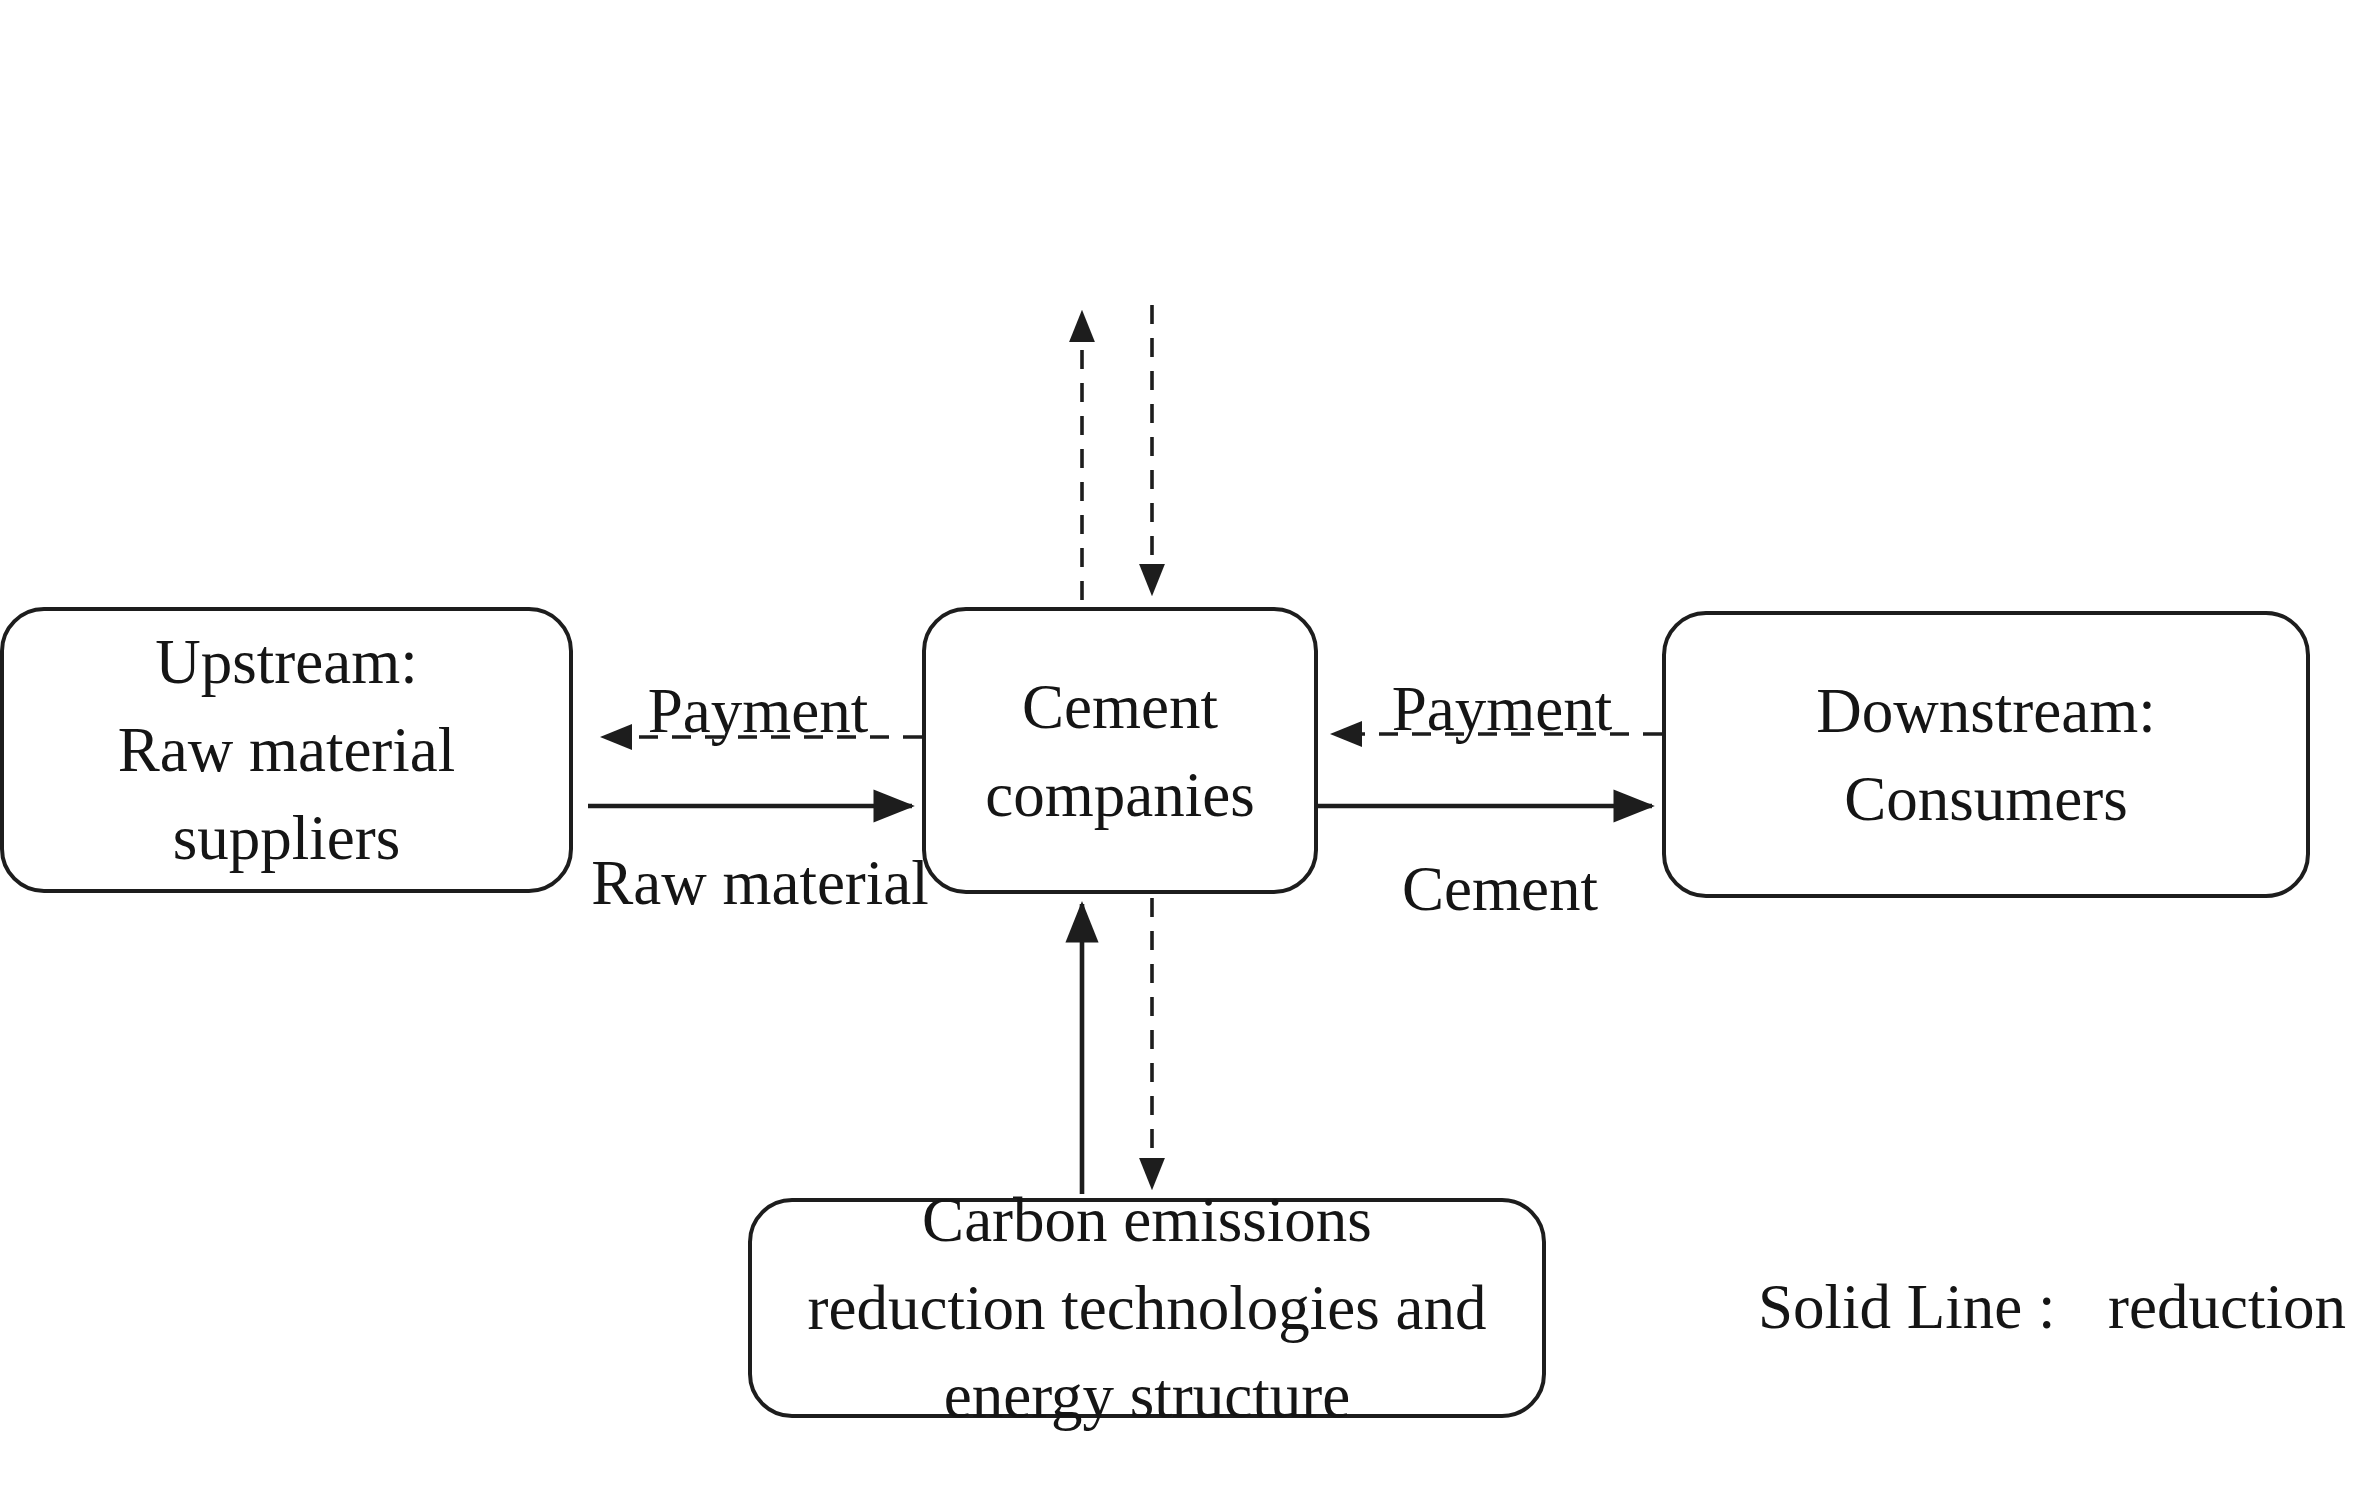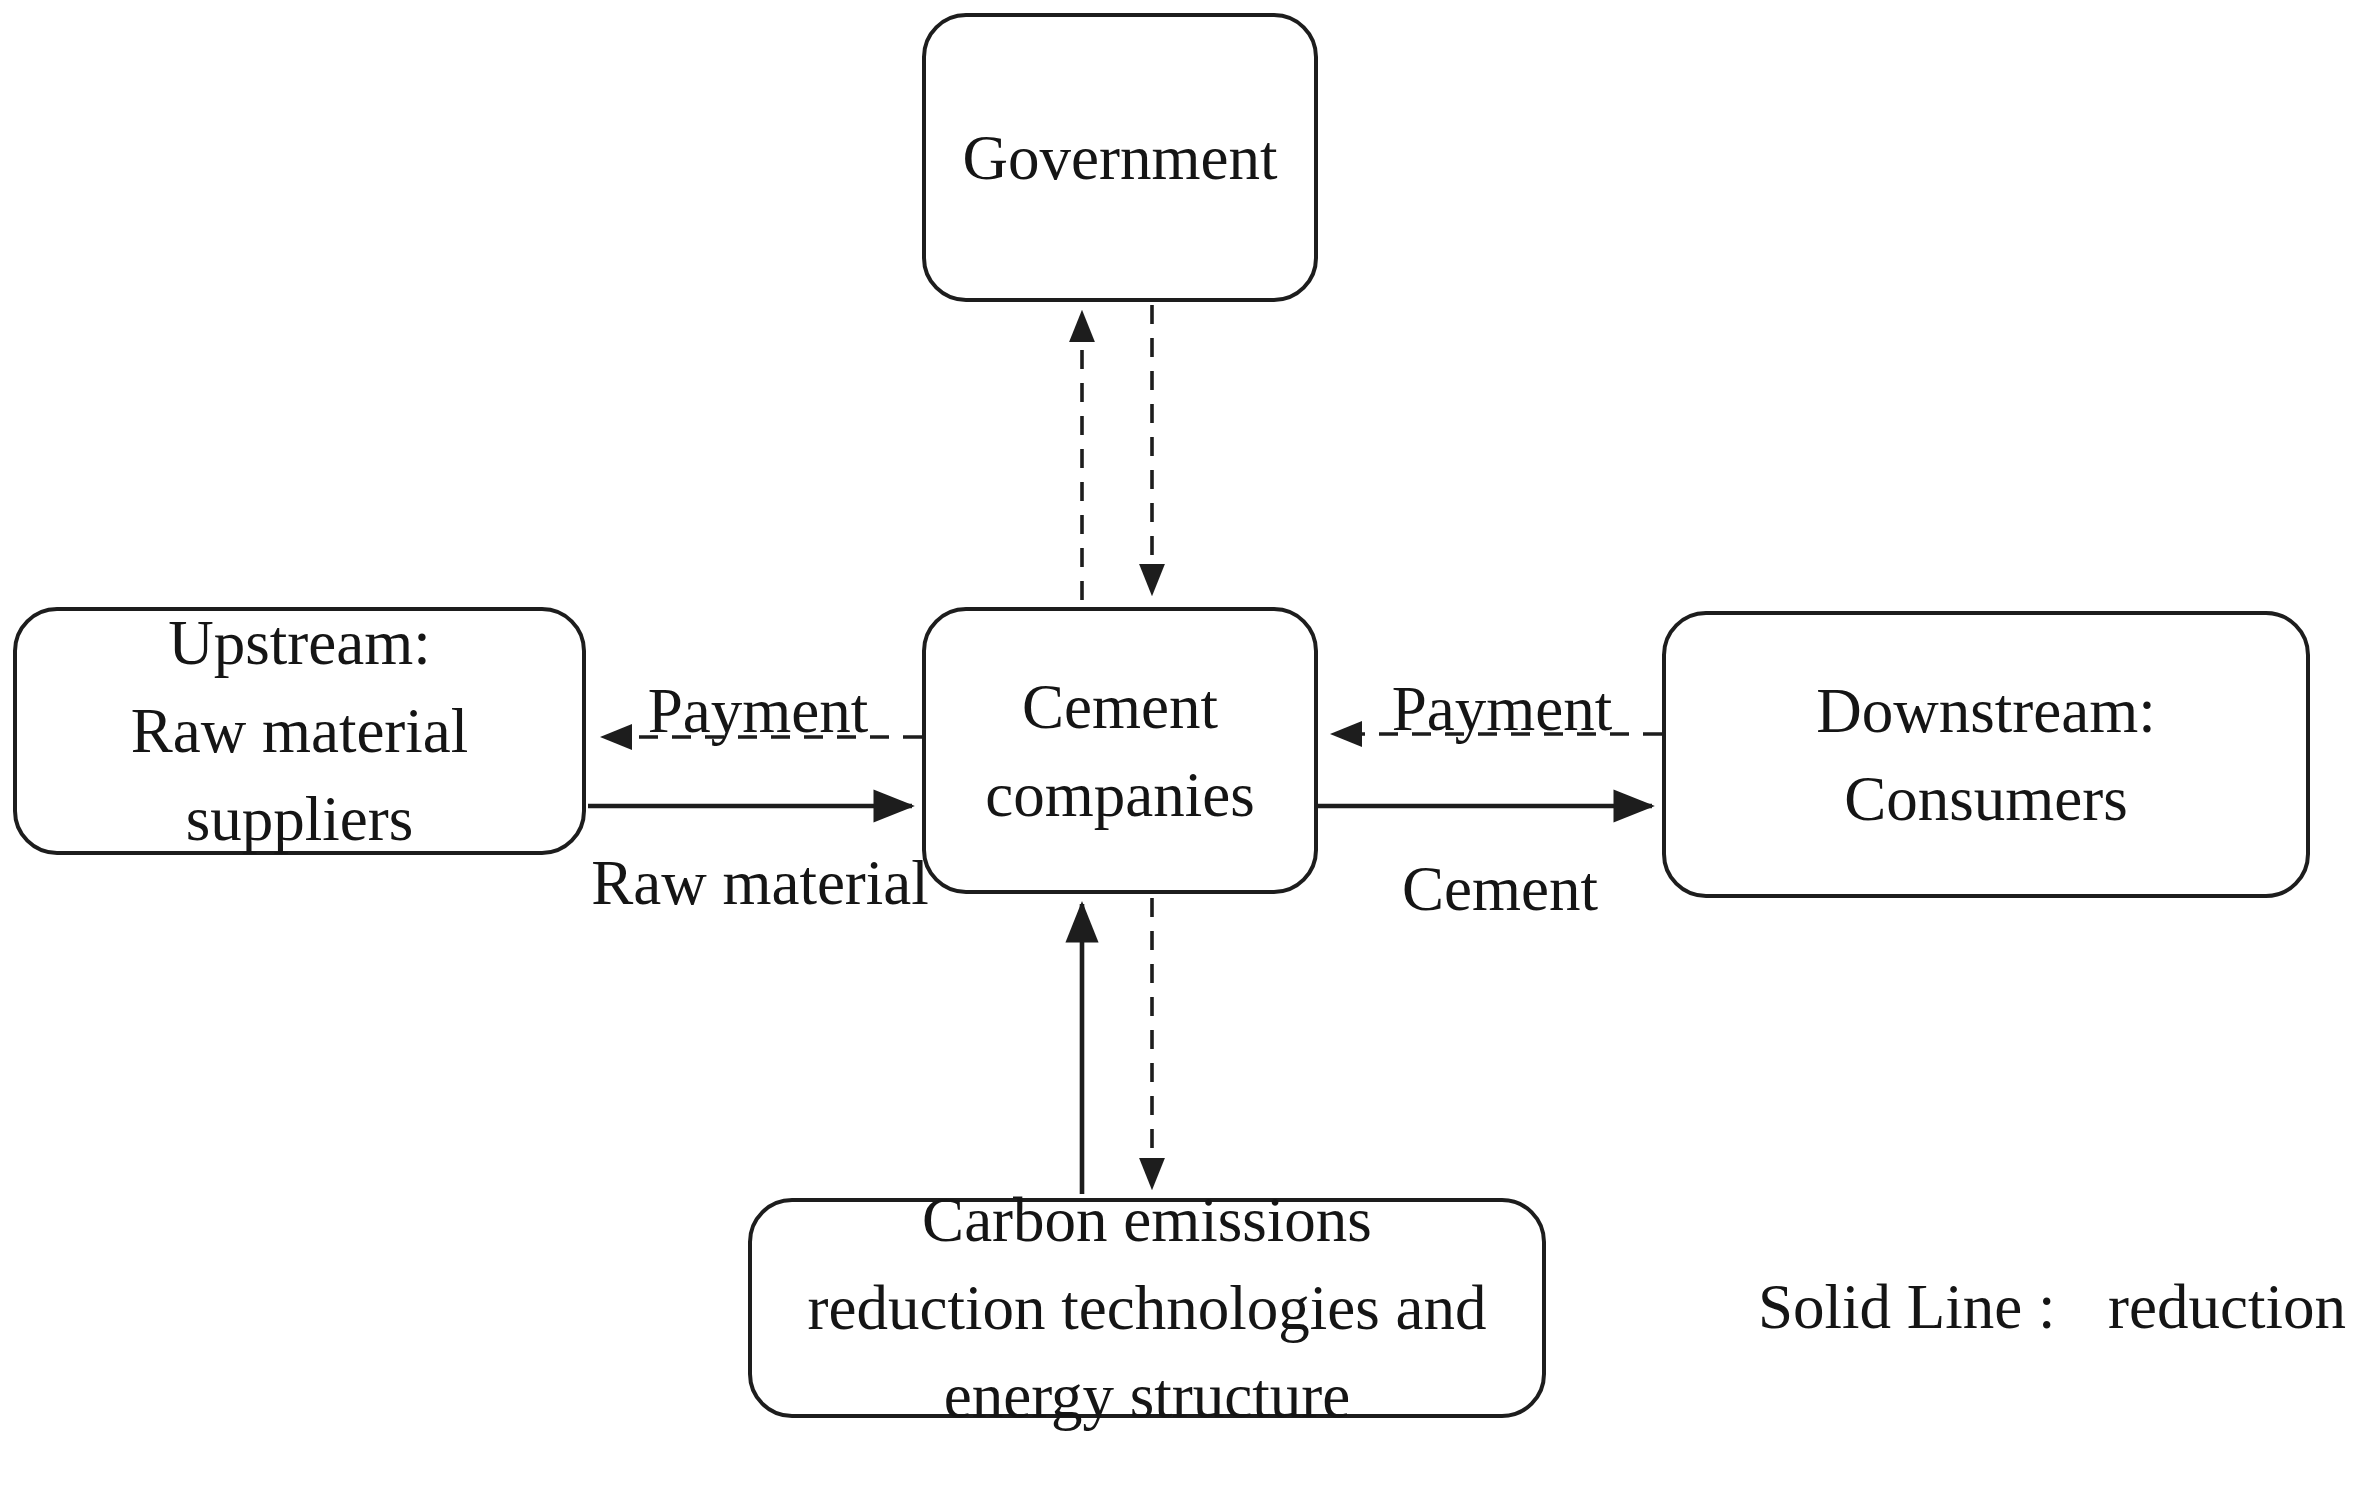--- a/index.html
+++ b/index.html
@@ -40,21 +40,21 @@
   .edge-label {
     position: absolute;
     transform: translateX(-50%);
     font-size: 63px;
     line-height: 70px;
     white-space: nowrap;
     margin-top: 28px;
   }
   #node-government { left: 922px; top: 13px;  width: 396px; height: 289px; }
   #node-cement     { left: 922px; top: 607px; width: 396px; height: 287px; }
-  #node-upstream   { left: 13px;  top: 607px; width: 573px; height: 248px; }
+  #node-upstream   { left: 0;  top: 607px; width: 573px; height: 286px; }
   #node-downstream { left: 1662px;top: 611px; width: 648px; height: 287px; }
   #node-carbon     { left: 748px; top: 1198px;width: 798px; height: 220px; }
 
   #label-payment-left  { left: 758px;  top: 648px; }
   #label-raw-material  { left: 760px;  top: 820px; }
   #label-payment-right { left: 1502px; top: 646px; }
   #label-cement-flow   { left: 1500px; top: 826px; }
 
   .legend {
     position: absolute;
@@ -96,21 +96,20 @@
 
     <line x1="922" y1="737" x2="602" y2="737" stroke="#1d1d1d" stroke-width="3.6" stroke-dasharray="19 14" marker-end="url(#ah)"></line>
 
     <line x1="588" y1="806" x2="912" y2="806" stroke="#1d1d1d" stroke-width="4.6" marker-end="url(#ah)"></line>
 
     <line x1="1662" y1="734" x2="1332" y2="734" stroke="#1d1d1d" stroke-width="3.6" stroke-dasharray="19 14" marker-end="url(#ah)"></line>
 
     <line x1="1318" y1="806" x2="1652" y2="806" stroke="#1d1d1d" stroke-width="4.6" marker-end="url(#ah)"></line>
   </svg>
 
-  <div class="node" id="node-government">Government</div>
 
   <div class="node" id="node-upstream">Upstream:
 Raw material
 suppliers</div>
 
   <div class="node" id="node-cement">Cement
 companies</div>
 
   <div class="node" id="node-downstream">Downstream:
 Consumers</div>

